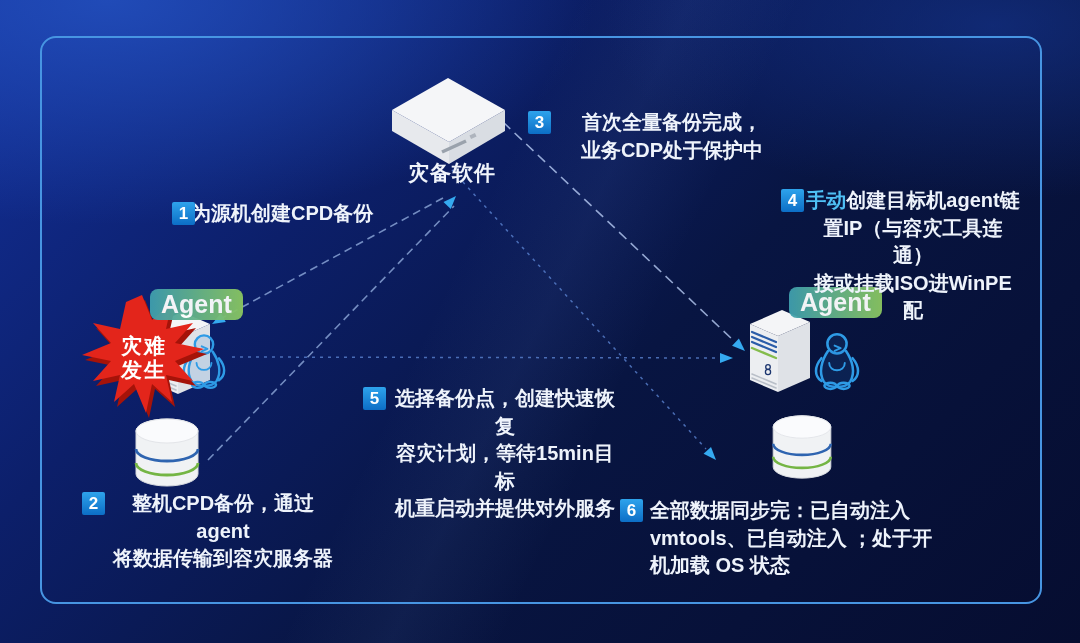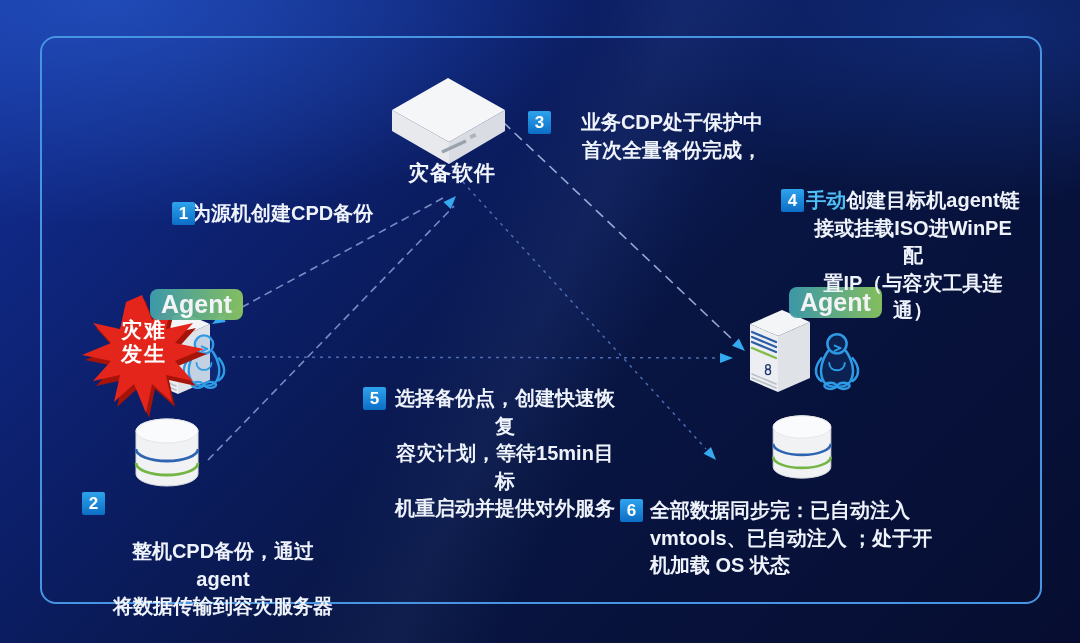--- a/index.html
+++ b/index.html
@@ -30,21 +30,21 @@
   .lines{color:#eef3fb;font-size:20px;font-weight:700;line-height:27.5px;}
   .lines.center{text-align:center;}
   .accent{color:#4fc0f5;}
   .agent-tag{
     position:absolute;color:#fff;font-size:25px;font-weight:700;
     padding:1px 11px;border-radius:8px;
     background:linear-gradient(90deg,#3f9fae 0%,#8bc760 100%);
     opacity:.95;
   }
   .disaster-text{
-    position:absolute;left:104px;top:318px;width:80px;
+    position:absolute;left:104px;top:334px;width:80px;
     color:#fff;font-size:21px;font-weight:700;line-height:24px;
     text-align:center;letter-spacing:2px;
   }
 </style>
 </head>
 <body>
 
 <div class="stage">
   <div class="beam"></div>
   <div class="frame"></div>
@@ -144,40 +144,40 @@
 
   <div class="step" style="left:172px;top:200px;">
     <span class="badge">1</span>
     <div class="lines" style="margin-left:19px;">
       <div>为源机创建CPD备份</div>
     </div>
   </div>
 
   <div class="step" style="left:82px;top:490px;">
     <span class="badge">2</span>
-    <div class="lines center" style="margin-left:27px;width:228px;margin-top:48px;">
+    <div class="lines center" style="margin-left:27px;width:228px;">
       <div>整机CPD备份，通过agent</div>
       <div>将数据传输到容灾服务器</div>
     </div>
   </div>
 
   <div class="step" style="left:528px;top:109px;">
     <span class="badge">3</span>
     <div class="lines center" style="margin-left:27px;width:234px;">
+      <div>首次全量备份完成，</div>
       <div>业务CDP处于保护中</div>
-      <div>首次全量备份完成，</div>
     </div>
   </div>
 
   <div class="step" style="left:781px;top:187px;">
     <span class="badge">4</span>
     <div class="lines center" style="margin-left:25px;width:214px;">
       <div><span class="accent">手动</span><span>创建目标机agent链</span></div>
+      <div>置IP（与容灾工具连通）</div>
       <div>接或挂载ISO进WinPE配</div>
-      <div>置IP（与容灾工具连通）</div>
     </div>
   </div>
 
   <div class="step" style="left:363px;top:385px;">
     <span class="badge">5</span>
     <div class="lines center" style="margin-left:27px;width:230px;text-align:center;">
       <div>选择备份点，创建快速恢复</div>
       <div>容灾计划，等待15min目标</div>
       <div>机重启动并提供对外服务</div>
     </div>

